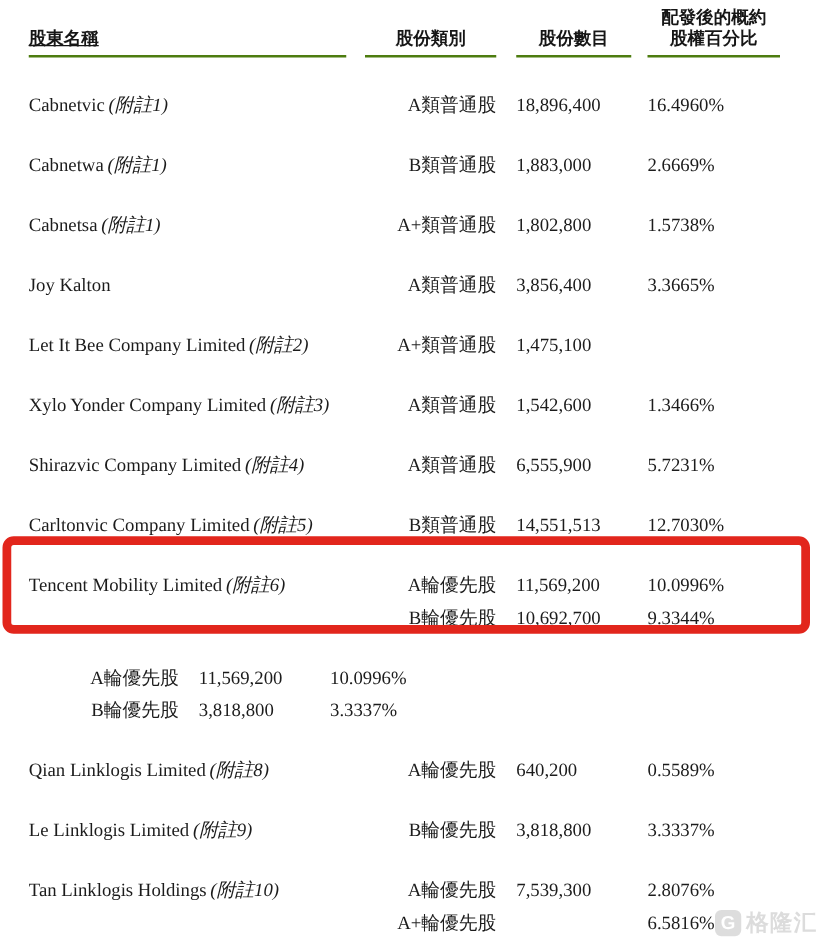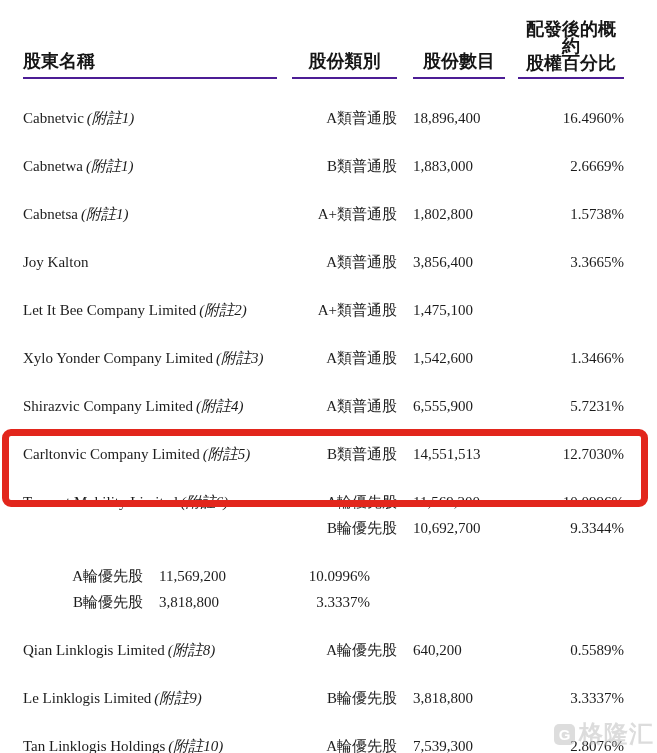--- a/index.html
+++ b/index.html
@@ -15,39 +15,38 @@
   }
   
   .cols { display: flex; margin-left: 23px; }
   .c1 { width: 254px; }
   .c2 { width: 105px; margin-left: 15px; }
   .c3 { width: 92px;  margin-left: 16px; }
   .c4 { width: 106px; margin-left: 13px; }
   
   .header { align-items: flex-end; padding-top: 5px; }
   .header > div {
-    border-bottom: 2px solid #4c1d95;
+    border-bottom: 2px solid #4d7c0f;
     padding-bottom: 5px;
     font-family: "Liberation Sans", "DejaVu Sans", sans-serif;
     font-weight: bold;
-    font-size: 18px;
+    font-size: 14px;
     color: #161616;
-    margin-top: 16px;
-  }
-  .header .c1 { text-align: left; }
+  }
+  .header .c1 { text-align: left; text-decoration: underline; }
   .header .c2, .header .c3, .header .c4 { text-align: center; }
   .hline { line-height: 17px; }
   
   .rows { margin-top: 26px; }
   .row { margin-bottom: 22px; }
   .row .c1 { line-height: 26px; }
   .row .c2 div, .row .c3 div, .row .c4 div { line-height: 26px; }
   .row .c2 { text-align: right; }
   .row .c3 { text-align: left; }
-  .row .c4 { text-align: right; }
+  .row .c4 { text-align: left; }
   .note { font-style: italic; margin-left: 3px; }
   
   .highlight-box {
     position: absolute;
     left: 2px;
     top: 429px;
     width: 632px;
     height: 64px;
     border: 7px solid #e2261c;
     border-radius: 9px;
@@ -70,21 +69,21 @@
     align-items: center;
     justify-content: center;
     width: 21px;
     height: 21px;
     border-radius: 5px;
     background: #c3c3c3;
     color: #ffffff;
     font-weight: bold;
     font-size: 15px;
   }
-  .wm-text { font-weight: bold; font-size: 24px; letter-spacing: 1px; color: #c0c0c0; }
+  .wm-text { font-weight: bold; font-size: 18px; letter-spacing: 1px; color: #c0c0c0; }
 </style>
 </head>
 <body>
 
 <div id="page">
 
   <div class="cols header">
     <div class="c1">
       <span class="hline">股東名稱</span>
     </div>

